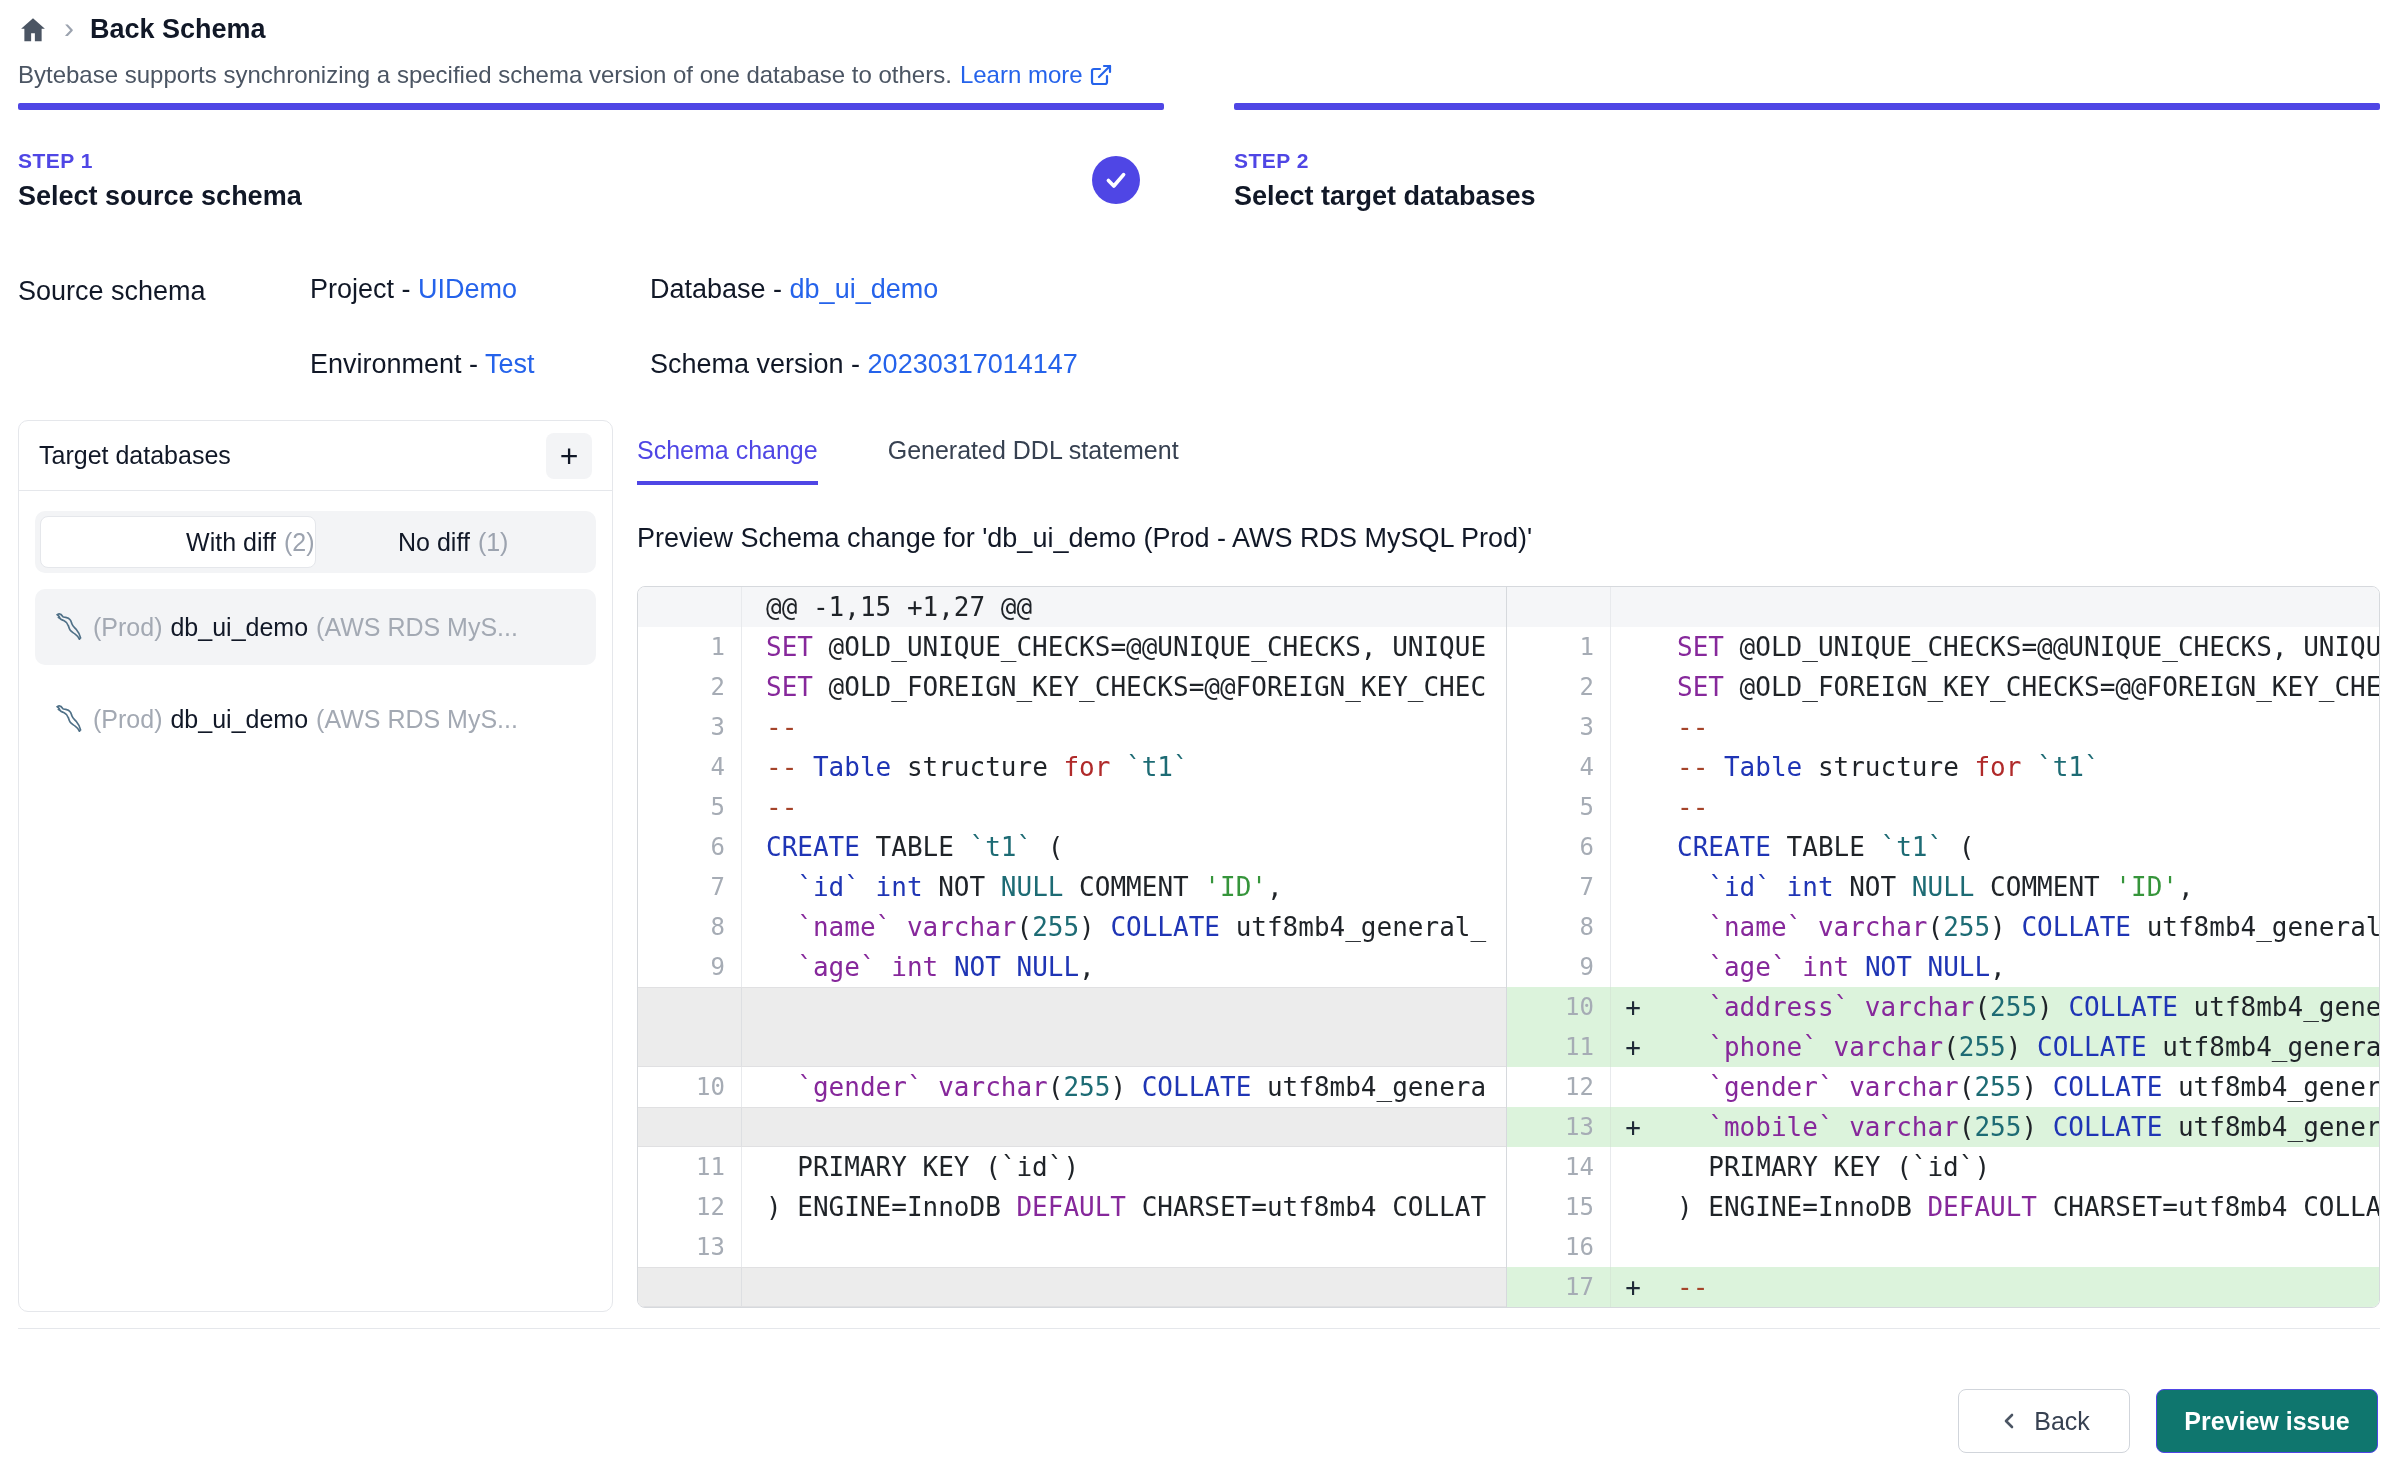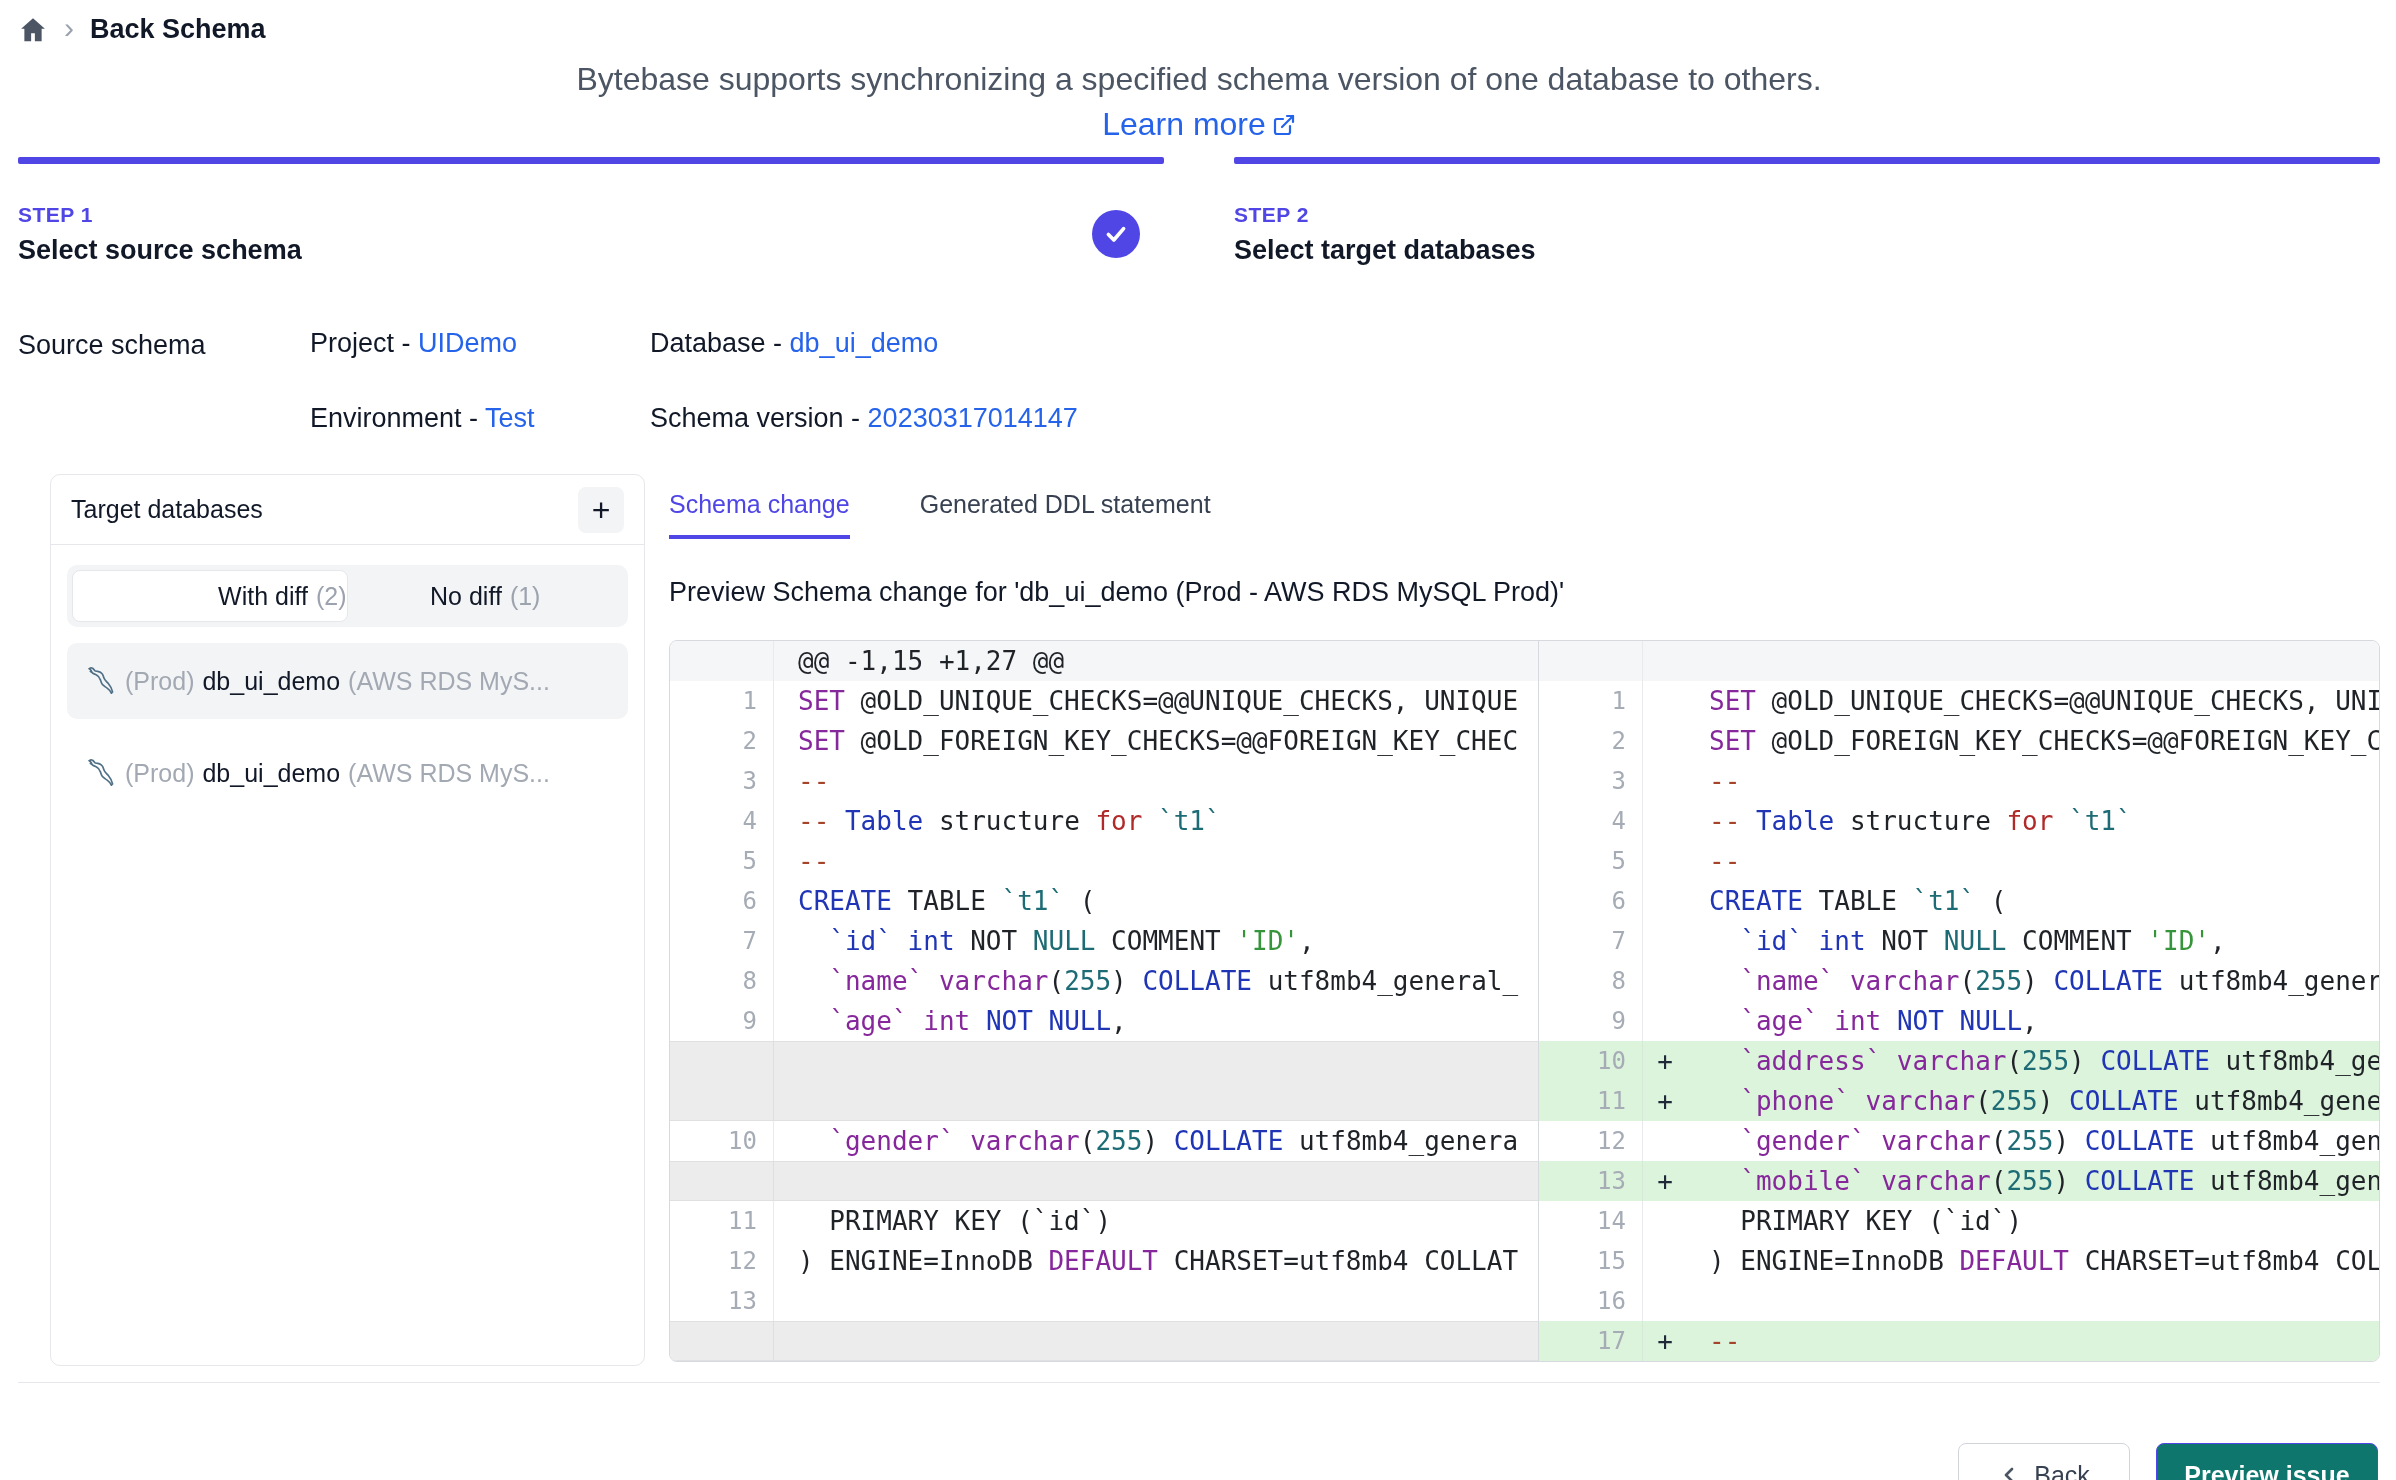--- a/index.html
+++ b/index.html
@@ -6,21 +6,21 @@
   html,body { width:2396px; height:1480px; background:#ffffff; overflow:hidden;
               font-family:"Liberation Sans", sans-serif; color:#1f2937; }
 
   
   .breadcrumb { display:flex; align-items:center; gap:16px; padding:14px 16px 0 18px; }
   .breadcrumb .home-ic { width:30px; height:30px; display:block; }
   .breadcrumb .sep { color:#9ca3af; font-size:30px; line-height:30px; margin-top:-4px; }
   .breadcrumb .title { font-size:27px; font-weight:600; color:#111827; }
 
   
-  .desc { margin:16px 16px 0 18px; font-size:32px; color:#4b5563; display:flex; align-items:center; gap:8px;flex-direction:column; }
+  .desc { margin:16px 16px 0 18px; font-size:24px; color:#4b5563; display:flex; align-items:center; gap:8px; }
   .desc .link { color:#2563eb; cursor:pointer; display:inline-flex; align-items:center; gap:6px; }
 
   
   .steps { display:grid; grid-template-columns:1fr 1fr; column-gap:70px; margin:14px 16px 0 18px; }
   .step .bar { height:7px; background:#4f46e5; border-radius:2px; }
   .step-body { display:flex; align-items:center; justify-content:space-between; margin-top:22px; min-height:96px; }
   .step-label { color:#4f46e5; font-weight:700; font-size:21px; letter-spacing:.5px; }
   .step-title { font-size:27px; font-weight:600; color:#111827; margin-top:8px; }
   .check-circle { width:48px; height:48px; border-radius:50%; background:#4f46e5;
                   display:flex; align-items:center; justify-content:center; margin-right:24px; }
@@ -28,21 +28,21 @@
   
   .source { display:flex; margin:46px 16px 0 18px; }
   .source-label { width:292px; font-size:27px; color:#111827; padding-top:2px; }
   .source-fields { display:grid; grid-template-columns:340px auto; row-gap:44px; font-size:27px; }
   .src-field .fname { color:#111827; }
   .src-field .fval { color:#2563eb; cursor:pointer; }
 
   
   .main { display:flex; margin:40px 16px 0 18px; height:892px; }
   .left-card { width:595px; border:1px solid #e5e7eb; border-radius:10px; background:#fff;
-               display:flex; flex-direction:column; flex:none;margin-left:32px; }
+               display:flex; flex-direction:column; flex:none; }
   .left-head { height:70px; display:flex; align-items:center; justify-content:space-between;
                padding:0 20px; border-bottom:1px solid #e5e7eb; }
   .left-head .lh-title { font-size:25px; font-weight:500; color:#111827; }
   .plus-btn { width:46px; height:46px; border:none; background:#f3f4f6; border-radius:8px;
               font-size:32px; font-weight:300; color:#111827; line-height:1; cursor:pointer; }
   .segmented { margin:20px 16px 0; background:#f3f4f6; border-radius:10px; padding:5px; display:flex; height:62px; }
   .seg { flex:1; display:flex; align-items:center; justify-content:center; gap:8px;
          font-size:25px; color:#111827; border-radius:8px; cursor:pointer; border:1px solid transparent; }
   .seg.active { background:#fff; border-color:#e5e7eb;justify-content:flex-end; }
   .seg .cnt { color:#9ca3af; }

